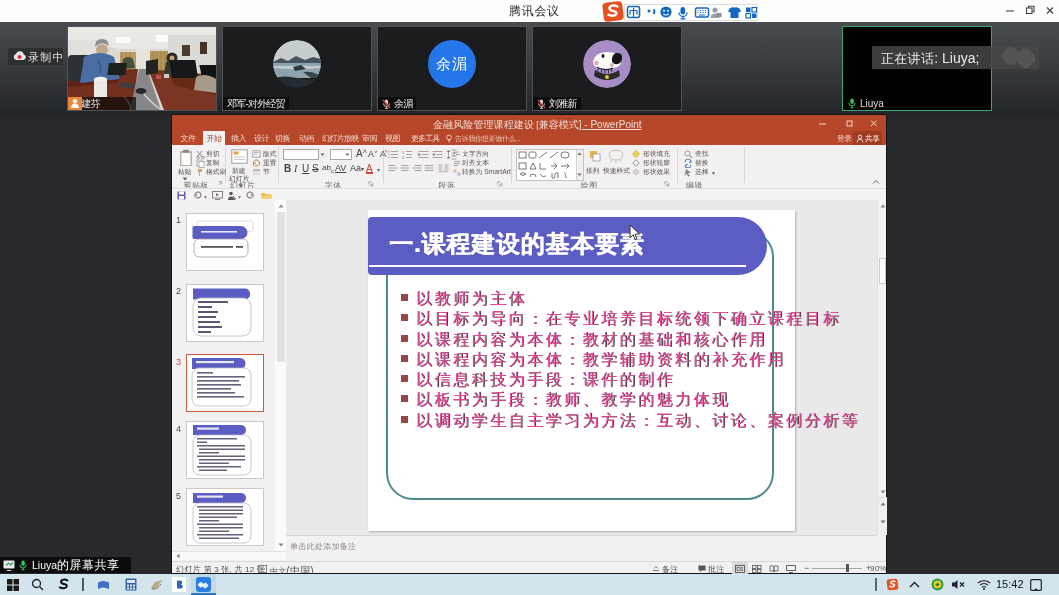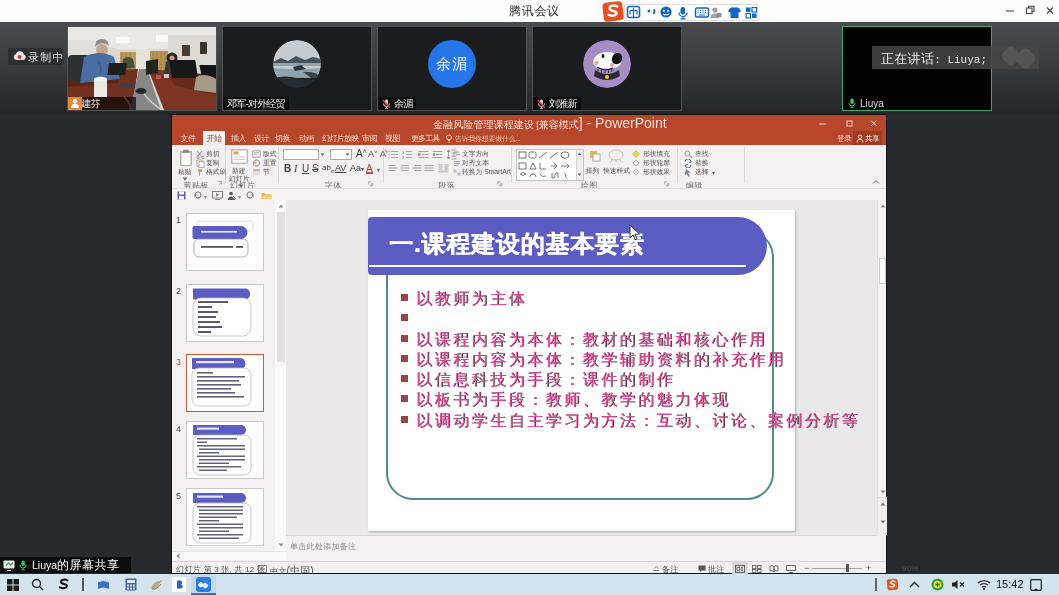--- a/index.html
+++ b/index.html
@@ -212,32 +212,32 @@
     <div class="nlabel" style="background:none;">
           <svg class="micoff" width="10" height="11" viewBox="0 0 10 11">
             <rect x="3.4" y="0.5" width="3.4" height="5.5" rx="1.7" fill="#35c261"></rect>
             <path d="M1.8 4.8 a3.2 3.2 0 0 0 6.4 0 M5 8 v1.7 M3.4 9.8 h3.2" stroke="#35c261" stroke-width="1" fill="none"></path>
           </svg>
           <span style="font-size:10px;color:#ddd;">Liuya</span>
         </div>
   </div>
 
   <div class="abs" style="left:872px;top:24px;width:167px;height:23px;background:rgba(70,70,70,.85);"></div>
-  <div class="abs" style="left:881px;top:28px;height:15px;line-height:15px;color:#e8e8e8;"><span style="font-size:13px;letter-spacing:0.3px;">正在讲话</span><span style="font-size:11px;font-family:Liberation Mono, monospace;">: Liuya;</span></div>
+  <div class="abs" style="left:881px;top:28px;height:15px;line-height:15px;color:#e8e8e8;"><span style="font-size:13px;letter-spacing:0.3px;">正在讲话</span><span style="font-size:14px;">: Liuya;</span></div>
   <svg class="abs" style="left:999px;top:18px" width="40" height="36" viewBox="0 0 40 36">
     <g fill="#ffffff" opacity="0.08">
       <rect x="4" y="8" width="16" height="16" rx="5" transform="rotate(45 12 16)"></rect>
       <rect x="18" y="10" width="17" height="17" rx="5" transform="rotate(45 26.5 18.5)"></rect>
     </g>
   </svg>
 </div>
 
 <div class="abs" id="ppt">
   <div class="w" id="ptitle">
-    <div class="w" style="left:261px;top:2px;width:230px;height:12px;line-height:12px;color:#f3ddd4;text-align:left;white-space:nowrap;"><span style="font-size:10px;letter-spacing:0.1px;">金融风险管理课程建设</span><span style="font-size:8.5px;"> [</span><span style="font-size:10px;">兼容模式</span><span style="font-size:14px;">] - PowerPoint</span></div>
+    <div class="w" style="left:261px;top:2px;width:230px;height:12px;line-height:12px;color:#f3ddd4;text-align:left;white-space:nowrap;"><span style="font-size:10px;letter-spacing:0.1px;">金融风险管理课程建设</span><span style="font-size:8.5px;"> [</span><span style="font-size:10px;">兼容模式</span><span style="font-size:10px;text-decoration:underline;">] - PowerPoint</span></div>
     <svg class="w" style="left:645px;top:4px" width="62" height="9" viewBox="0 0 62 9">
       <path d="M2 5 h7" stroke="#efd5cb" stroke-width="1"></path>
       <rect x="30" y="2" width="5" height="5" fill="none" stroke="#efd5cb" stroke-width="1"></rect>
       <path d="M54 1.5 l5.5 5.5 M59.5 1.5 l-5.5 5.5" stroke="#efd5cb" stroke-width="1"></path>
     </svg>
   </div>
   <div class="w" id="ptabs">
     <div class="w" style="left:31px;top:0;width:22px;height:14px;background:#f2f0f0;"></div>
     <div class="ptab" style="left:8.5px;">文件</div>
     <div class="ptab" style="left:34.5px;color:#9c4831;">开始</div>
@@ -638,20 +638,21 @@
 
     <div class="w" id="canvas">
       <div class="w" id="slide">
         <div id="cbox"></div>
         <div id="banner"></div>
         <div id="bline"></div>
         <div id="btitle">一.课程建设的基本要素</div>
         <div class="bul" style="top:84px;"></div>
             <div class="btxt" style="top:79px;">以教师为主体</div>
         <div class="bul" style="top:104.3px;"></div>
+            <div class="btxt" style="top:99.3px;">以目标为导向：在专业培养目标统领下确立课程目标</div>
         <div class="bul" style="top:124.5px;"></div>
             <div class="btxt" style="top:119.5px;">以课程内容为本体：教材的基础和核心作用</div>
         <div class="bul" style="top:144.8px;"></div>
             <div class="btxt" style="top:139.8px;">以课程内容为本体：教学辅助资料的补充作用</div>
         <div class="bul" style="top:165px;"></div>
             <div class="btxt" style="top:160px;">以信息科技为手段：课件的制作</div>
         <div class="bul" style="top:185.3px;"></div>
             <div class="btxt" style="top:180.3px;">以板书为手段：教师、教学的魅力体现</div>
         <div class="bul" style="top:205.5px;"></div>
             <div class="btxt" style="top:200.5px;">以调动学生自主学习为方法：互动、讨论、案例分析等</div>
@@ -715,21 +716,21 @@
     <svg class="w" style="left:597px;top:2.5px" width="10" height="8" viewBox="0 0 10 8">
           <path d="M1 1 q4-1 4 1 v5 q0-2 -4-1z M9 1 q-4-1 -4 1 v5 q0-2 4-1z" fill="none" stroke="#555" stroke-width="0.8"></path>
         </svg>
     <svg class="w" style="left:614px;top:2.5px" width="10" height="8" viewBox="0 0 10 8">
           <path d="M0.5 0.5 h9 v5 h-9z M3 7.5 h4" stroke="#555" stroke-width="0.9" fill="none"></path>
         </svg>
     <div class="w" style="left:632px;top:1px;font-size:9px;color:#555;">−</div>
     <div class="w" style="left:640px;top:5.5px;width:50px;height:1px;background:#a8a5a5;"></div>
     <div class="w" style="left:674px;top:2px;width:3px;height:8px;background:#555;"></div>
     <div class="w" style="left:694px;top:1px;font-size:9px;color:#555;">+</div>
-    <div class="st" style="left:698px;top:2px;font-size:8px;padding-left:32px;">90%</div>
+    <div class="st" style="left:698px;top:2px;font-size:8px;">90%</div>
   </div>
 </div>
 
 <div class="abs" id="sharelabel">
   <svg style="margin-left:3px" width="12" height="11" viewBox="0 0 12 11">
         <rect x="0.5" y="0.5" width="11" height="8" rx="1" fill="#e8e8e8"></rect>
         <path d="M3 5.5 l2.5-2.5 2 2 2.5-2.5" stroke="#2aa052" stroke-width="1.2" fill="none"></path>
         <path d="M4 10.5 h4" stroke="#e8e8e8" stroke-width="1"></path>
       </svg>
   <svg style="margin-left:3px" width="10" height="11" viewBox="0 0 10 11">

